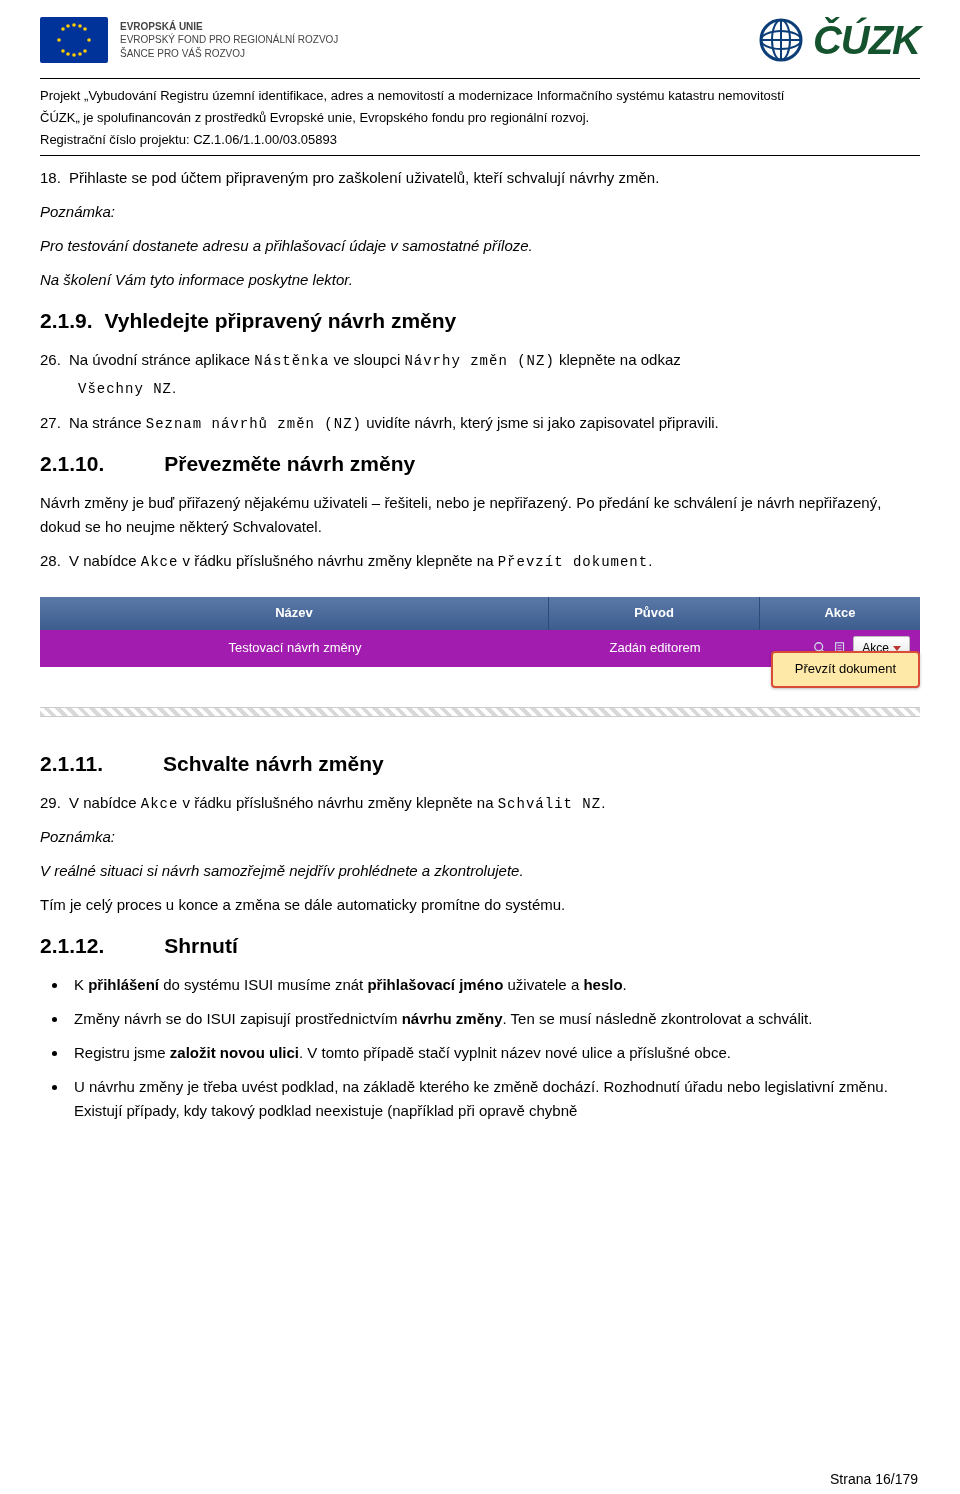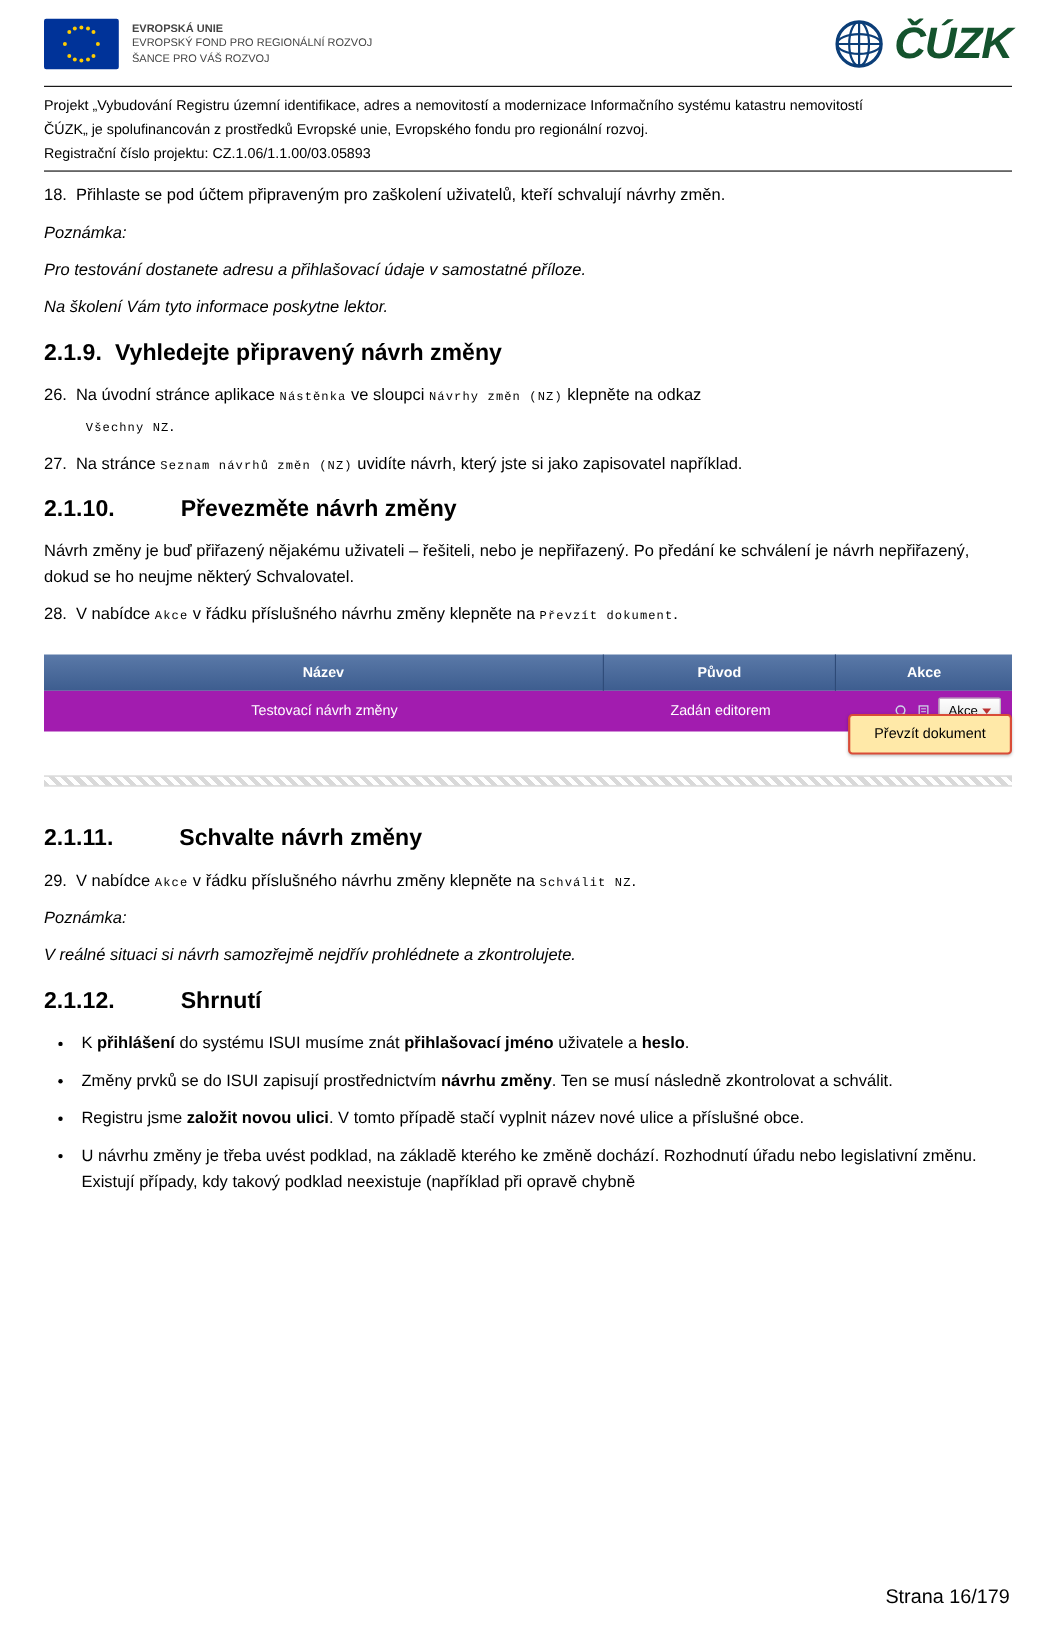--- a/index.html
+++ b/index.html
@@ -99,21 +99,21 @@
   }
   .ol-item .num {
     display: inline;
     margin-right: 4px;
   }
   .italic { font-style: italic; }
   .bold { font-weight: bold; }
   .mono {
     font-family: "Courier New", Courier, monospace;
     letter-spacing: 1px;
-    font-size: 11px;
+    font-size: 14px;
   }
   .indent { padding-left: 38px; display: block; margin-top: 4px; }
   .para { margin: 10px 0; }
   .bullets { margin: 8px 0 0 0; padding: 0 0 0 28px; }
   .bullets li { margin: 10px 0; padding-left: 6px; }
   
   .ui-table {
     margin: 24px 0;
     border: 0;
     font-size: 13px;
@@ -178,23 +178,23 @@
   .stripe {
     height: 8px;
     margin-top: 40px;
     background: repeating-linear-gradient(45deg, #d9d9d9 0 4px, #fff 4px 8px);
     border-top: 1px solid #ccc;
     border-bottom: 1px solid #ccc;
   }
   
   .footer {
     position: absolute;
-    bottom: 32px;
+    bottom: 7px;
     right: 42px;
-    font-size: 18px;
+    font-size: 14px;
     text-align: right;
   }
 </style>
 </head>
 <body>
 
 <div class="page">
 
   <div class="header-logos">
 
@@ -259,21 +259,21 @@
     <div class="h3">
       <span class="num">2.1.9.</span><span>Vyhledejte připravený návrh změny</span>
     </div>
     <div class="ol-item">
       <span class="num">26.</span>
       <span>Na úvodní stránce aplikace </span><span class="mono">Nástěnka</span><span> ve sloupci </span><span class="mono">Návrhy změn (NZ)</span><span> klepněte na odkaz</span>
       <span class="indent"><span class="mono">Všechny NZ</span><span>.</span></span>
     </div>
     <div class="ol-item">
       <span class="num">27.</span>
-      <span>Na stránce </span><span class="mono">Seznam návrhů změn (NZ)</span><span> uvidíte návrh, který jste si jako zapisovatel například.</span>
+      <span>Na stránce </span><span class="mono">Seznam návrhů změn (NZ)</span><span> uvidíte návrh, který jsme si jako zapisovatel připravili.</span>
     </div>
 
     <div class="h3 wide">
       <span class="num">2.1.10.</span><span>Převezměte návrh změny</span>
     </div>
     <div class="para">Návrh změny je buď přiřazený nějakému uživateli – řešiteli, nebo je nepřiřazený. Po předání ke schválení je návrh nepřiřazený, dokud se ho neujme některý Schvalovatel.</div>
     <div class="ol-item">
       <span class="num">28.</span>
       <span>V nabídce </span><span class="mono">Akce</span><span> v řádku příslušného návrhu změny klepněte na </span><span class="mono">Převzít dokument</span><span>.</span>
     </div>
@@ -310,30 +310,31 @@
 
     <div class="h3 wide" style="margin-top:30px;">
       <span class="num">2.1.11.</span><span>Schvalte návrh změny</span>
     </div>
     <div class="ol-item">
       <span class="num">29.</span>
       <span>V nabídce </span><span class="mono">Akce</span><span> v řádku příslušného návrhu změny klepněte na </span><span class="mono">Schválit NZ</span><span>.</span>
     </div>
     <div class="para italic">Poznámka:</div>
     <div class="para italic">V reálné situaci si návrh samozřejmě nejdřív prohlédnete a zkontrolujete.</div>
+    <div class="para">Tím je celý proces u konce a změna se dále automaticky promítne do systému.</div>
 
     <div class="h3 wide">
       <span class="num">2.1.12.</span><span>Shrnutí</span>
     </div>
     <ul class="bullets">
       <li>
         <span>K </span><span class="bold">přihlášení</span><span> do systému ISUI musíme znát </span><span class="bold">přihlašovací jméno</span><span> uživatele a </span><span class="bold">heslo</span><span>.</span>
       </li>
       <li>
-        <span>Změny prvků se do ISUI zapisují prostřednictvím </span><span class="bold">návrhu změny</span><span>. Ten se musí následně zkontrolovat a schválit.</span>
+        <span>Změny návrh se do ISUI zapisují prostřednictvím </span><span class="bold">návrhu změny</span><span>. Ten se musí následně zkontrolovat a schválit.</span>
       </li>
       <li>
         <span>Registru jsme </span><span class="bold">založit novou ulici</span><span>. V tomto případě stačí vyplnit název nové ulice a příslušné obce.</span>
       </li>
       <li>U návrhu změny je třeba uvést podklad, na základě kterého ke změně dochází. Rozhodnutí úřadu nebo legislativní změnu. Existují případy, kdy takový podklad neexistuje (například při opravě chybně</li>
     </ul>
 
   </div>
 
   <div class="footer">Strana 16/179</div>

